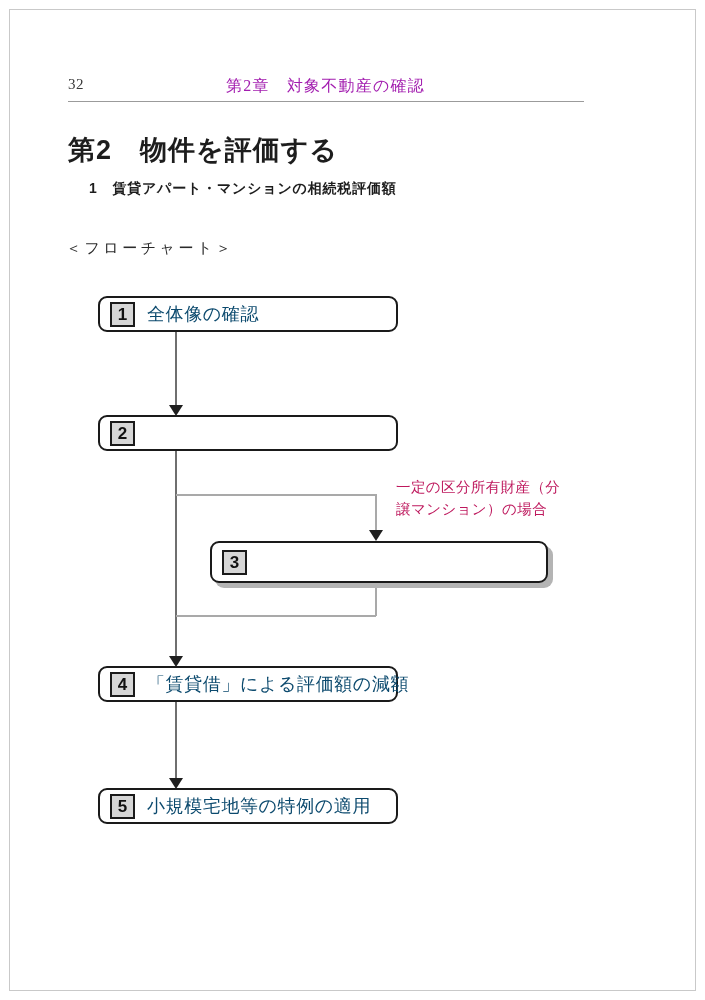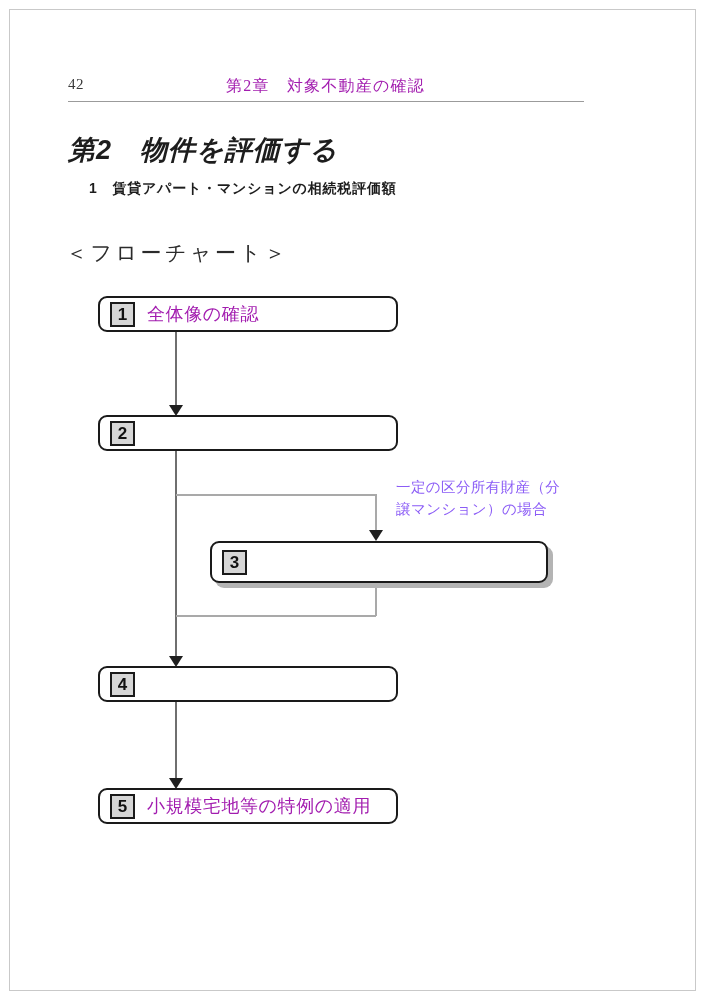--- a/index.html
+++ b/index.html
@@ -75,39 +75,38 @@
   #heading-1 {
     position: absolute;
     left: 68px;
     top: 132px;
     font-family: "Liberation Sans", "DejaVu Sans", sans-serif;
     font-size: 27px;
     font-weight: bold;
     color: #1d1d1d;
     letter-spacing: 1px;
     white-space: pre;
-    font-style: italic;
   }
   #heading-2 {
     position: absolute;
     left: 89px;
     top: 180px;
     font-family: "Liberation Sans", "DejaVu Sans", sans-serif;
     font-size: 14px;
     font-weight: bold;
     color: #1d1d1d;
     letter-spacing: .8px;
     white-space: pre;
   }
   #flow-label {
     position: absolute;
     left: 66px;
     top: 239px;
     font-family: "Liberation Serif", "DejaVu Serif", serif;
-    font-size: 21px;
+    font-size: 15px;
     color: #2b2b2b;
     letter-spacing: 3.5px;
     white-space: pre;
   }
 
   
   #flowchart {
     position: absolute;
     left: 0;
     top: 0;
@@ -142,21 +141,21 @@
     font-size: 17px;
     font-weight: bold;
     color: #111111;
     line-height: 1;
   }
   .flow-text {
     flex: 1 1 auto;
     margin-left: 12px;
     font-family: "Liberation Serif", "DejaVu Serif", serif;
     font-size: 18px;
-    color: #a21caf;
+    color: #0c4a6e;
     letter-spacing: .6px;
     white-space: pre;
   }
 
   
   .conn-v {
     position: absolute;
     width: 1.6px;
     background: #6f6f6f;
   }
@@ -175,34 +174,34 @@
     border-left: 7px solid transparent;
     border-right: 7px solid transparent;
     border-top: 11px solid #1f1f1f;
   }
 
   .note {
     position: absolute;
     font-family: "Liberation Serif", "DejaVu Serif", serif;
     font-size: 14.5px;
     line-height: 1.5;
-    color: #8b5cf6;
+    color: #be185d;
     letter-spacing: .4px;
     white-space: pre-line;
   }
 </style>
 </head>
 <body>
 
 <div id="page">
 
   <div id="page-frame"></div>
 
   <div id="running-head">
-    <span id="folio">42</span>
+    <span id="folio">32</span>
     <span id="head-title">第2章　対象不動産の確認</span>
   </div>
   <div id="head-rule"></div>
 
   <div id="heading-1">第2　物件を評価する</div>
   <div id="heading-2">1　賃貸アパート・マンションの相続税評価額</div>
   <div id="flow-label">＜フローチャート＞</div>
 
   <div id="flowchart">
 
@@ -233,20 +232,21 @@
     <div class="flow-box" style="left:98px; top:415px; width:300px; height:36px;">
       <span class="flow-badge">2</span>
     </div>
 
     <div class="flow-box shadowed" style="left:210px; top:541px; width:338px; height:42px;">
       <span class="flow-badge">3</span>
     </div>
 
     <div class="flow-box" style="left:98px; top:666px; width:300px; height:36px;">
       <span class="flow-badge">4</span>
+      <span class="flow-text">「賃貸借」による評価額の減額</span>
     </div>
 
     <div class="flow-box" style="left:98px; top:788px; width:300px; height:36px;">
       <span class="flow-badge">5</span>
       <span class="flow-text">小規模宅地等の特例の適用</span>
     </div>
 
   </div>
 </div>
 

